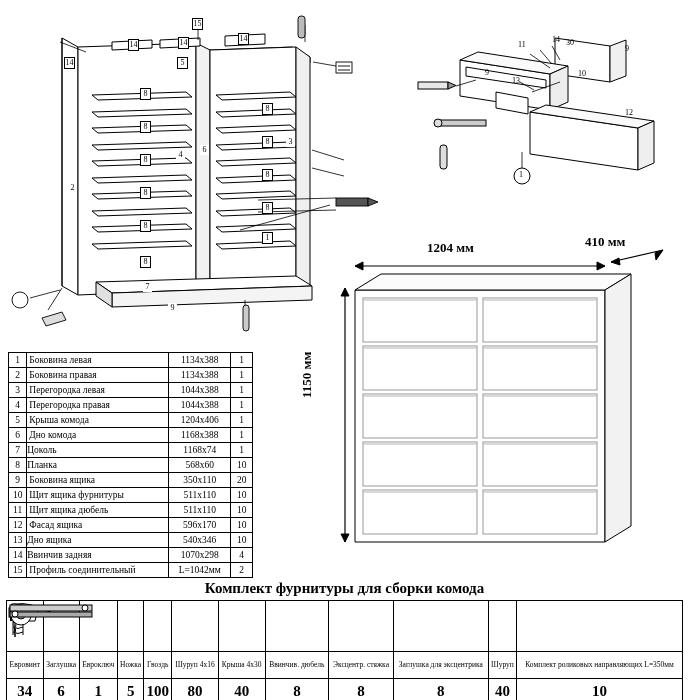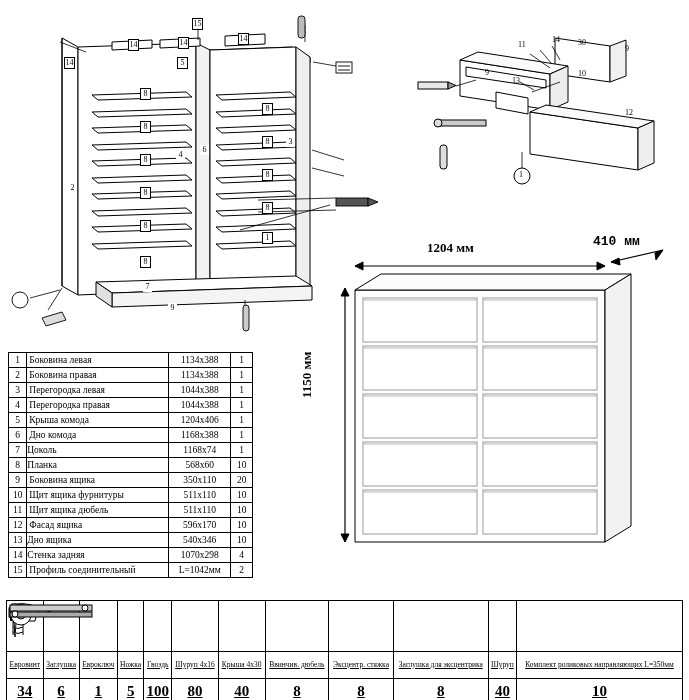--- a/index.html
+++ b/index.html
@@ -31,21 +31,21 @@
 
   
   #dresser-wrap{position:absolute;left:337px;top:248px;width:345px;height:310px;}
   .dim-txt{position:absolute;font-family:"Liberation Serif",serif;font-weight:bold;font-size:13px;}
 
   
   #hw-title{position:absolute;left:0;top:580px;width:689px;text-align:center;
     font-size:15px;font-weight:bold;font-family:"Liberation Serif",serif;}
   #hw-table{position:absolute;left:6px;top:600px;width:677px;border-collapse:collapse;
     font-size:7.5px;font-family:"Liberation Serif",serif;}
-  #hw-table td{border:1px solid #000;text-align:center;vertical-align:middle;text-decoration:underline;}
+  #hw-table td{border:1px solid #000;text-align:center;vertical-align:middle;}
   #hw-table tr.icons td{height:48px;}
   #hw-table tr.names td{height:24px;line-height:8.5px;padding:1px;}
   #hw-table tr.counts td{height:22px;font-size:15px;font-weight:bold;}
 
   .hwname{display:block;}
 </style>
 </head>
 <body>
 
 <div class="sheet">
@@ -194,21 +194,21 @@
         <line x1="132" y1="72" x2="160" y2="62"></line>
         <line x1="56" y1="66" x2="76" y2="60"></line>
         <line x1="122" y1="152" x2="122" y2="132"></line>
       </g>
       <circle cx="122" cy="156" r="8" fill="#fff"></circle>
     </g>
   </svg>
 
   <div class="lbl" style="left:518px;top:40px;">11</div>
   <div class="lbl" style="left:552px;top:35px;">14</div>
-  <div class="lbl" style="left:566px;top:38px;margin-left:12px;">30</div>
+  <div class="lbl" style="left:566px;top:38px;">30</div>
   <div class="lbl" style="left:625px;top:44px;">9</div>
   <div class="lbl" style="left:485px;top:68px;">9</div>
   <div class="lbl" style="left:512px;top:76px;">13</div>
   <div class="lbl" style="left:578px;top:69px;">10</div>
   <div class="lbl" style="left:625px;top:108px;">12</div>
   <div class="lbl" style="left:519px;top:170px;">1</div>
 
   <table id="parts-table">
     <tbody>
       <tr>
@@ -284,21 +284,21 @@
           <td class="q">10</td>
         </tr>
       <tr>
           <td class="n">13</td>
           <td class="nm ind">Дно ящика</td>
           <td class="dm">540х346</td>
           <td class="q">10</td>
         </tr>
       <tr>
           <td class="n">14</td>
-          <td class="nm ind">Стенка задняя</td>
+          <td class="nm ind">Ввинчив задняя</td>
           <td class="dm">1070х298</td>
           <td class="q">4</td>
         </tr>
       <tr>
           <td class="n">15</td>
           <td class="nm">Профиль соединительный</td>
           <td class="dm">L=1042мм</td>
           <td class="q">2</td>
         </tr>
     </tbody>
@@ -343,24 +343,25 @@
           <line x1="26" y1="148" x2="140" y2="148"></line>
           <line x1="146" y1="148" x2="260" y2="148"></line>
           <line x1="26" y1="196" x2="140" y2="196"></line>
           <line x1="146" y1="196" x2="260" y2="196"></line>
           <line x1="26" y1="244" x2="140" y2="244"></line>
           <line x1="146" y1="244" x2="260" y2="244"></line>
         </g>
       </g>
     </svg>
     <div class="dim-txt" style="left:90px;top:-8px;">1204 мм</div>
-    <div class="dim-txt" style="left:256px;top:-14px;font-family:Liberation Mono, monospace;">410 мм</div>
+    <div class="dim-txt" style="left:248px;top:-14px;">410 мм</div>
     <div class="dim-txt" style="left:-38px;top:150px;transform:rotate(-90deg);transform-origin:left top;">1150 мм</div>
   </div>
 
+  <div id="hw-title">Комплект фурнитуры для сборки комода</div>
 
   <table id="hw-table">
     <tbody>
         <tr class="icons">
       <td>
         <svg width="46" height="22">
               <g stroke="#000" fill="none">
           <rect x="2" y="7" width="8" height="9" fill="#ddd"></rect>
           <path d="M10 8 L36 8 M10 15 L36 15"></path>
           <path d="M10 8 q3 3.5 0 7 M15 8 q3 3.5 0 7 M20 8 q3 3.5 0 7 M25 8 q3 3.5 0 7 M30 8 q3 3.5 0 7"></path>

